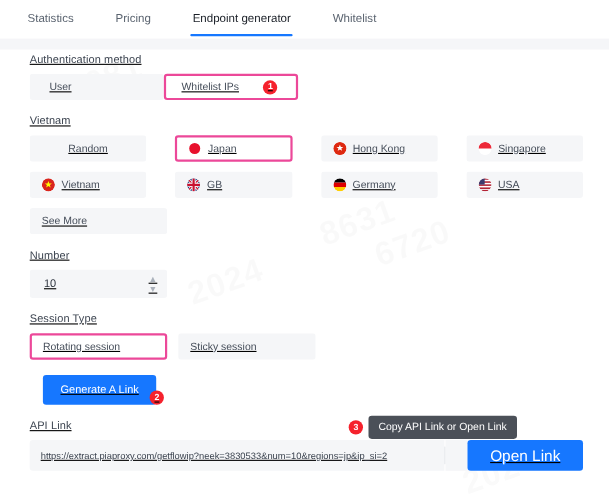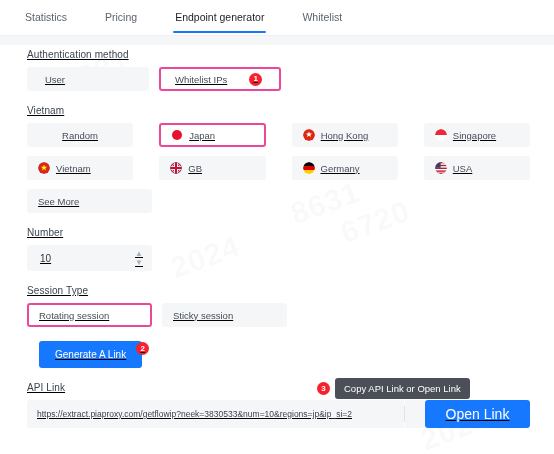--- a/index.html
+++ b/index.html
@@ -90,21 +90,21 @@
     text-decoration: underline;
   }
   .section-label {
     font-size: 10px;
     color: #3c4450;
     margin-bottom: 7px;
     letter-spacing: 0.1px;
   }
   .section { margin-bottom: 14px; }
 
-  .opt-row { display: flex; gap: 10px; flex-wrap: wrap; }
+  .opt-row { display: flex; flex-wrap: wrap; }
   .opt {
     position: relative;
     height: 24px;
     background: #f5f6f8;
     border: 1px solid transparent;
     border-radius: 3px;
     display: flex;
     align-items: center;
     padding: 0 10px;
     font-size: 9.5px;
@@ -157,21 +157,21 @@
     color: #2c333d;
     justify-content: space-between;
   }
   .spin { display: flex; flex-direction: column; gap: 3px; color: #aab1bb; line-height: 6px; }
   .spin span { font-size: 8px; }
 
   .session-row { display: flex; gap: 10px; }
   .w-sess { width: 125px; align-items: center; }
 
   
-  .gen-wrap { display: flex; align-items: flex-start; margin: 8px 0 0 12px; }
+  .gen-wrap { display: flex; align-items: flex-end; margin: 8px 0 0 12px; }
   .gen-btn {
     background: #1677ff;
     color: #fff;
     font-size: 10px;
     border: none;
     border-radius: 3px;
     padding: 8px 16px;
     cursor: pointer;
     white-space: nowrap;
   }

